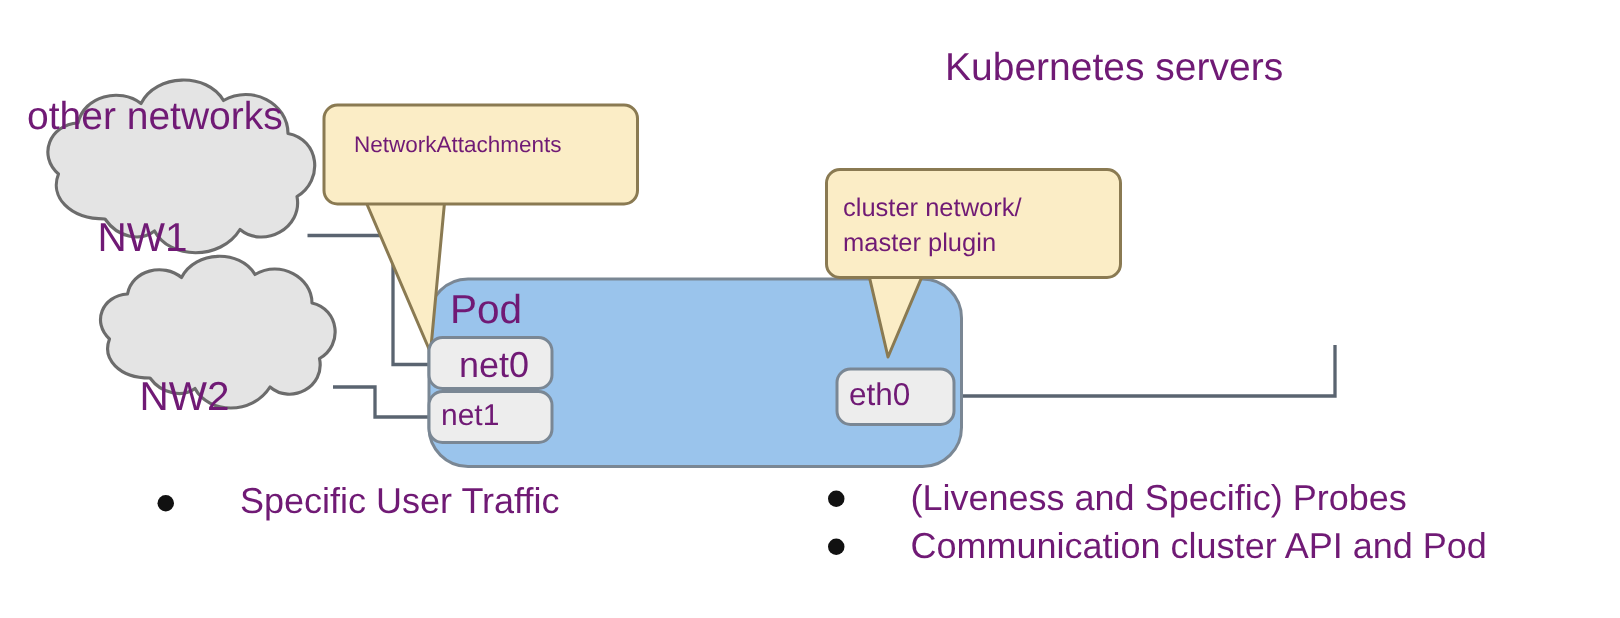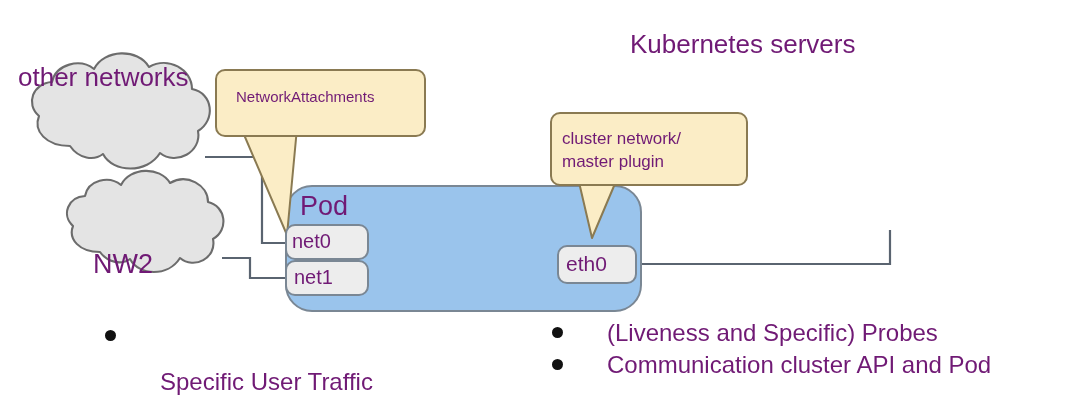--- a/index.html
+++ b/index.html
@@ -28,27 +28,27 @@
     white-space: pre;
     line-height: 1.22;
     color: #701a75;
   }
   .t-other-networks { left: 18px;  top: 62px;  font-size: 26px; }
   .t-k8s-title      { left: 630px; top: 29px;  font-size: 26px; }
   .t-k8s-title2     { left: 630px; top: 59px;  font-size: 26px; }
   .t-nw1            { left: 65px;  top: 142px; font-size: 27px; }
   .t-nw2            { left: 93px;  top: 248px; font-size: 27px; }
   .t-pod            { left: 300px; top: 190px; font-size: 27px; }
-  .t-net0           { left: 292px; top: 229px; font-size: 20px; }
+  .t-net0           { left: 306px; top: 229px; font-size: 24px; }
   .t-net1           { left: 294px; top: 265px; font-size: 20px; }
   .t-eth0           { left: 566px; top: 251px; font-size: 21px; }
   .t-na             { left: 236px; top: 88px;  font-size: 15px; }
   .t-cn1            { left: 562px; top: 129px; font-size: 17px; }
   .t-cn2            { left: 562px; top: 152px; font-size: 17px; text-align: right; }
-  .t-b-left         { left: 160px; top: 320px; font-size: 24px; margin-top: 47px; }
+  .t-b-left         { left: 160px; top: 320px; font-size: 24px; }
   .t-b-r1           { left: 607px; top: 318px; font-size: 24px; }
   .t-b-r2           { left: 607px; top: 350px; font-size: 24px; }
   .bullet {
     position: absolute;
     width: 11px;
     height: 11px;
     border-radius: 50%;
     background: #111111;
   }
   .bl-1 { left: 105px; top: 330px; }
@@ -116,20 +116,21 @@
       <rect x="286" y="261" width="82" height="34" rx="9" ry="9" fill="#EDEDED" stroke="#7A8794" stroke-width="2"></rect>
       <rect x="558" y="246" width="78" height="37" rx="9" ry="9" fill="#EDEDED" stroke="#7A8794" stroke-width="2"></rect>
     </g>
 
   </svg>
 
   <div class="txt t-other-networks">other networks</div>
 
   <div class="txt t-k8s-title">Kubernetes servers</div>
 
+  <div class="txt t-nw1">NW1</div>
   <div class="txt t-nw2">NW2</div>
 
   <div class="txt t-pod">Pod</div>
 
   <div class="txt t-net0">net0</div>
   <div class="txt t-net1">net1</div>
   <div class="txt t-eth0">eth0</div>
 
   <div class="txt t-na">NetworkAttachments</div>
   <div class="txt t-cn1">cluster network/</div>

